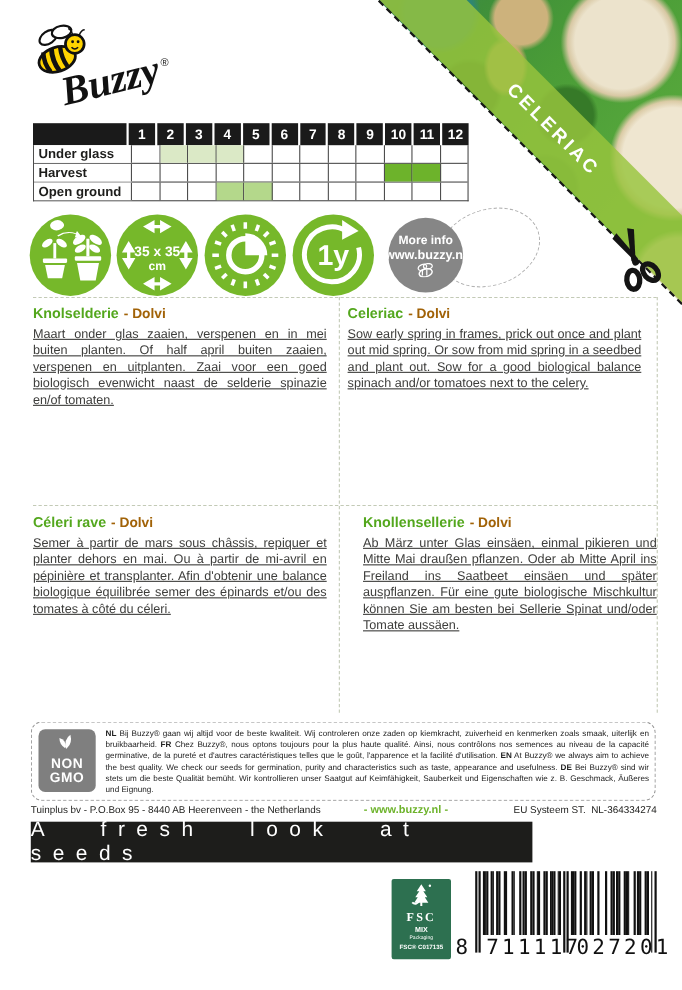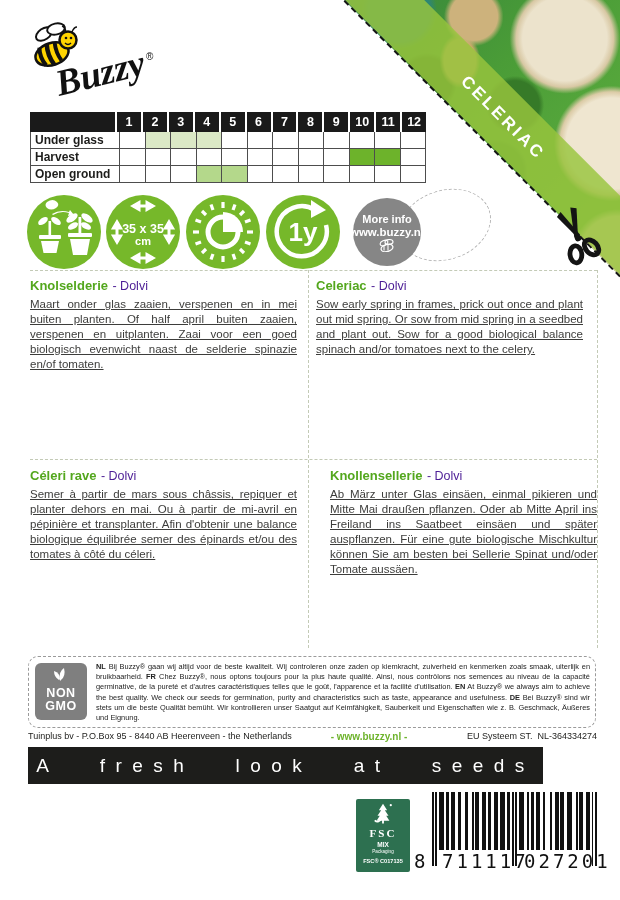--- a/index.html
+++ b/index.html
@@ -54,41 +54,41 @@
      background:#868686;color:#fff;display:flex;flex-direction:column;align-items:center;
      justify-content:center;z-index:2;text-align:center;}
   .grey-circle .mi1{font-weight:bold;font-size:11px;line-height:13px;}
   .grey-circle .mi2{font-weight:bold;font-size:11.5px;line-height:13px;}
   .trail{position:absolute;left:398px;top:190px;width:92px;height:68px;border-radius:50%;
      border:1.5px dashed #b3b3b3;transform:rotate(-18deg);z-index:1;}
 
   
   .desc{position:absolute;width:267px;}
   .desc .dt{font-size:13px;font-weight:bold;color:#53a71d;}
-  .desc .dv{font-size:12.5px;font-weight:normal;color:#4c1d95;}
+  .desc .dv{font-size:12.5px;font-weight:bold;color:#a16207;}
   .desc .db{margin-top:3px;font-size:11.5px;line-height:15px;text-align:justify;color:#3d3d3b;text-decoration:underline;}
   .dash-h{position:absolute;border-top:1.5px dashed #c3cab6;}
   .dash-v{position:absolute;border-left:1.5px dashed #c3cab6;}
 
   
   .quality{position:absolute;left:28px;top:656px;width:568px;height:72px;
      border:1.5px dashed #9a9a9a;border-radius:10px;box-sizing:border-box;}
   .nongmo{position:absolute;left:6px;top:6px;width:52px;height:57px;background:#7f7f7f;
      border-radius:6px;color:#fff;text-align:center;font-weight:bold;}
   .nongmo .ng{font-size:12.5px;line-height:13px;letter-spacing:.5px;}
   .qtext{position:absolute;left:67px;top:5px;width:494px;font-size:7.4px;line-height:10.2px;
      text-align:justify;color:#222;}
   .qtext b{font-weight:bold;}
 
   
   .addr{position:absolute;left:28px;top:731px;font-size:9px;color:#1d1d1b;}
   .web{position:absolute;left:309px;top:731px;width:120px;text-align:center;font-size:10px;
      font-weight:bold;color:#6db32b;}
   .eu{position:absolute;right:23px;top:731px;font-size:9px;white-space:pre;color:#1d1d1b;}
-  .tagbar{position:absolute;left:28px;top:747px;width:515px;height:37px;background:#1d1d1b;
+  .tagbar{position:absolute;left:28px;top:747px;width:456px;height:37px;background:#1d1d1b;
      color:#fff;display:flex;align-items:center;justify-content:center;}
   .tagbar span{font-size:19px;letter-spacing:.55em;word-spacing:1.35em;}
 
   
   .fsc{position:absolute;left:356px;top:799px;width:54px;height:73px;background:#2d7050;
      border-radius:2px;color:#fff;text-align:center;box-sizing:border-box;padding-top:3px;}
   .fsc .ft{font-family:"Liberation Serif",serif;font-weight:bold;font-size:11px;letter-spacing:2px;line-height:11px;}
   .fsc .fm{font-size:6.5px;font-weight:bold;line-height:8px;margin-top:2px;}
   .fsc .fp{font-size:4.6px;line-height:6px;}
   .fsc .fc{font-size:5.6px;font-weight:bold;line-height:8px;margin-top:2px;}

